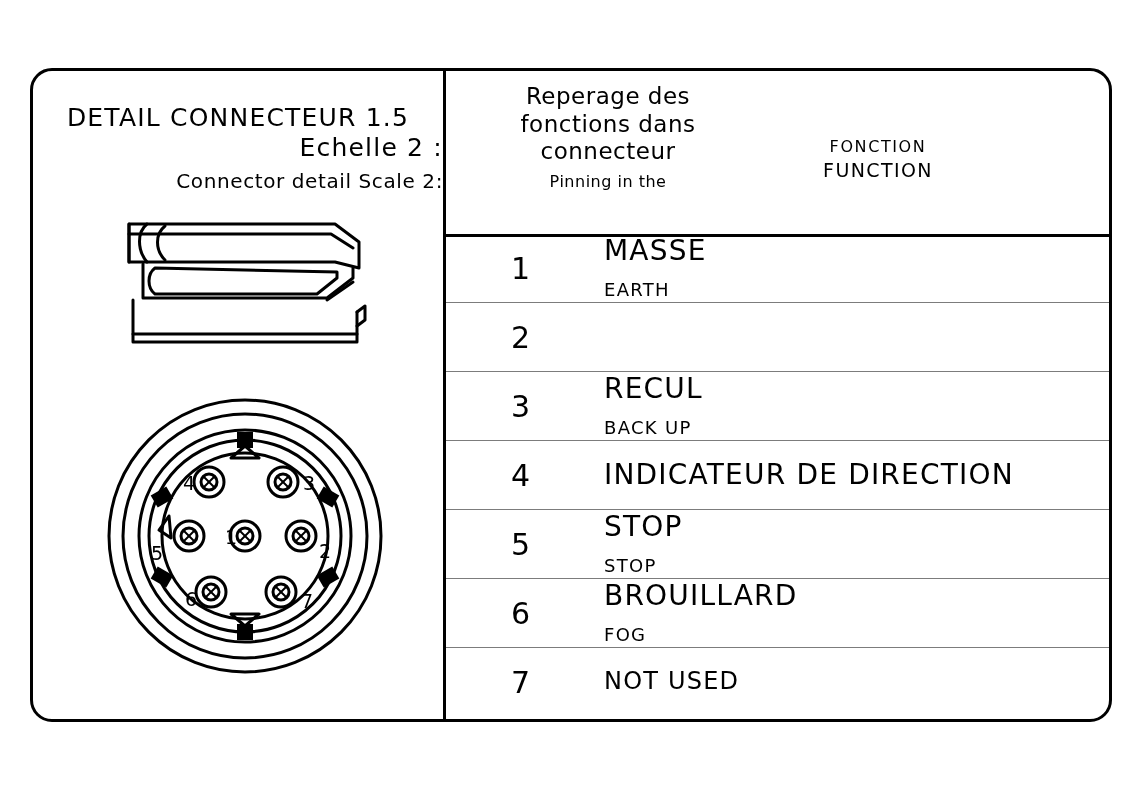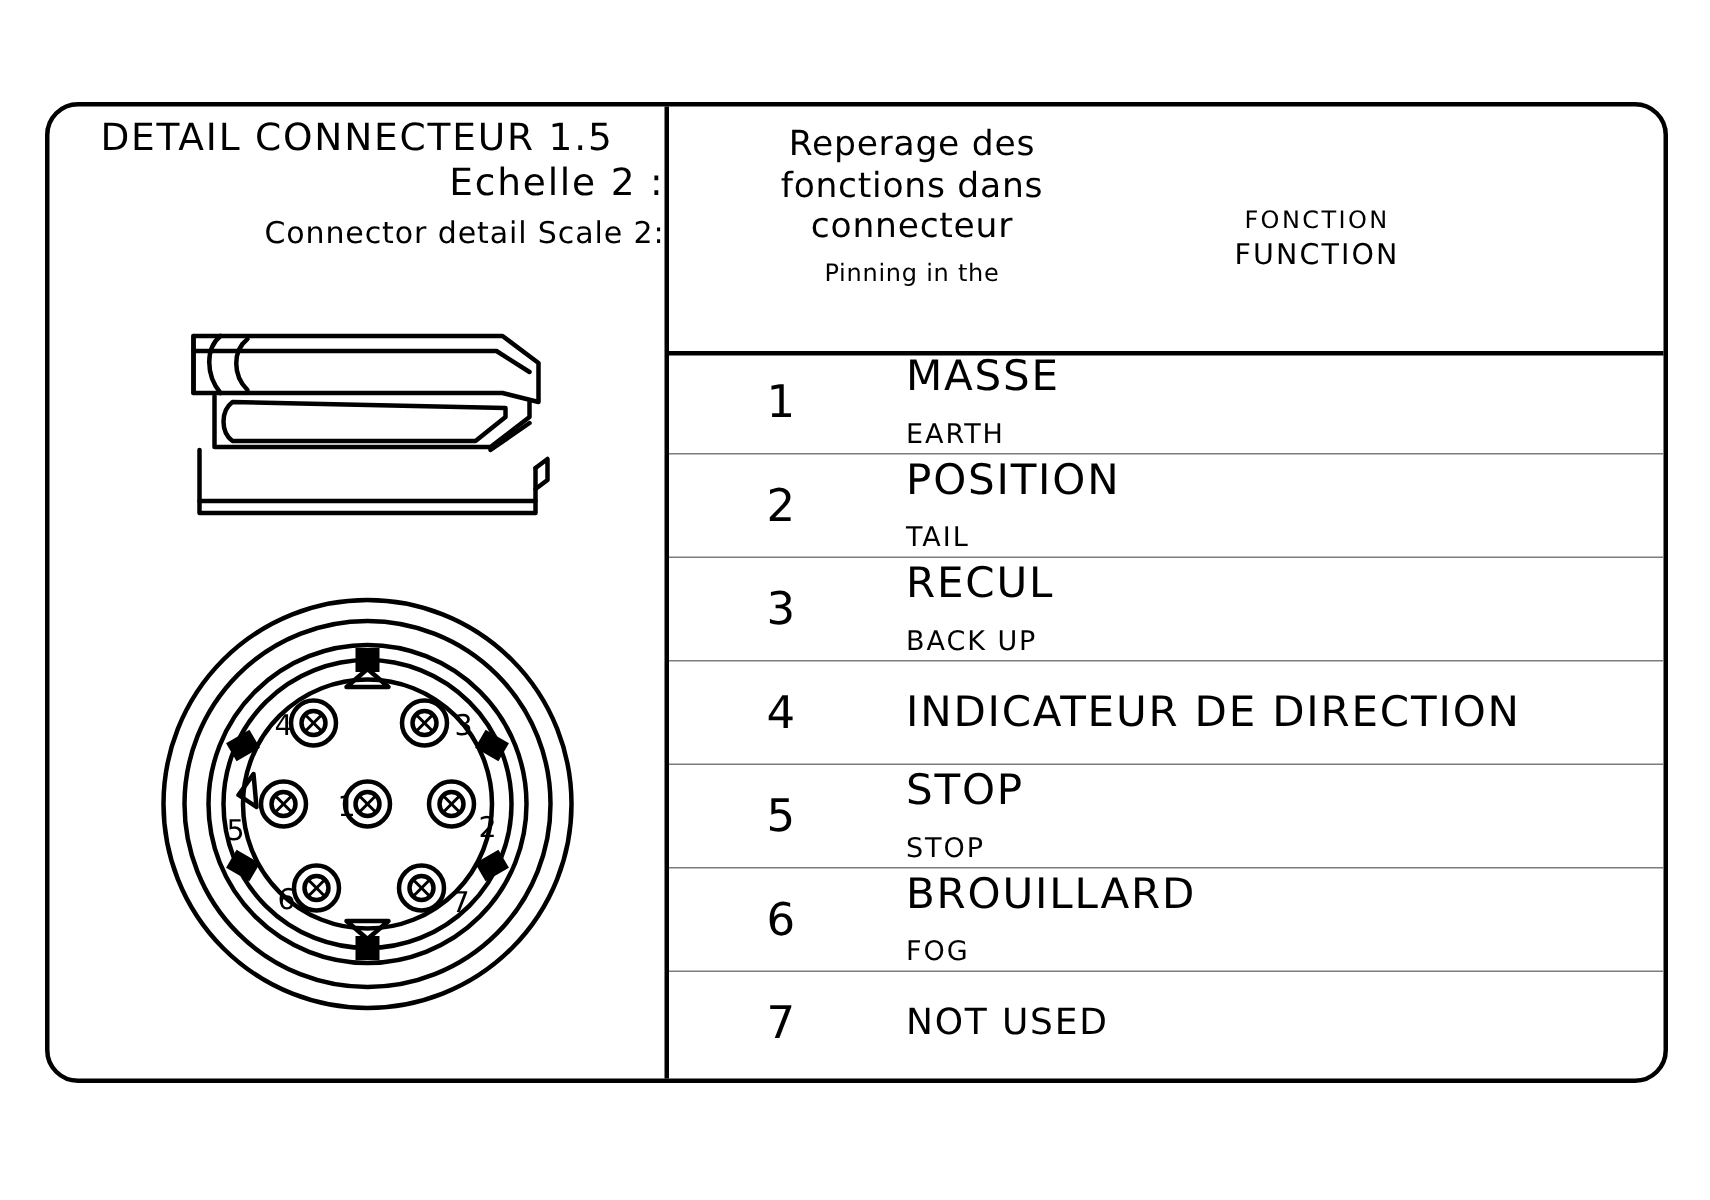--- a/index.html
+++ b/index.html
@@ -42,21 +42,21 @@
     top: 0;
     width: 3px;
     height: 100%;
     background: #000;
   }
 
   .left-title {
     text-align: center;
     font-size: 25px;
     letter-spacing: 1.2px;
-    margin-top: 6px;
+    margin-top: 32px;
     line-height: 1.18;
   }
   .left-title-2 {
     text-align: right;
     font-size: 25px;
     letter-spacing: 1.2px;
     line-height: 1.18;
   }
   .left-sub {
     text-align: right;
@@ -295,24 +295,20 @@
     <div class="row">
       <div class="num">1</div>
       <div class="fn">
         <div class="fr">MASSE</div>
         <div class="en">EARTH</div>
       </div>
     </div>
 
     <div class="row">
       <div class="num">2</div>
-      <div class="fn">
-        <div class="fr">POSITION</div>
-        <div class="en">TAIL</div>
-      </div>
     </div>
 
     <div class="row">
       <div class="num">3</div>
       <div class="fn">
         <div class="fr">RECUL</div>
         <div class="en">BACK  UP</div>
       </div>
     </div>
 

